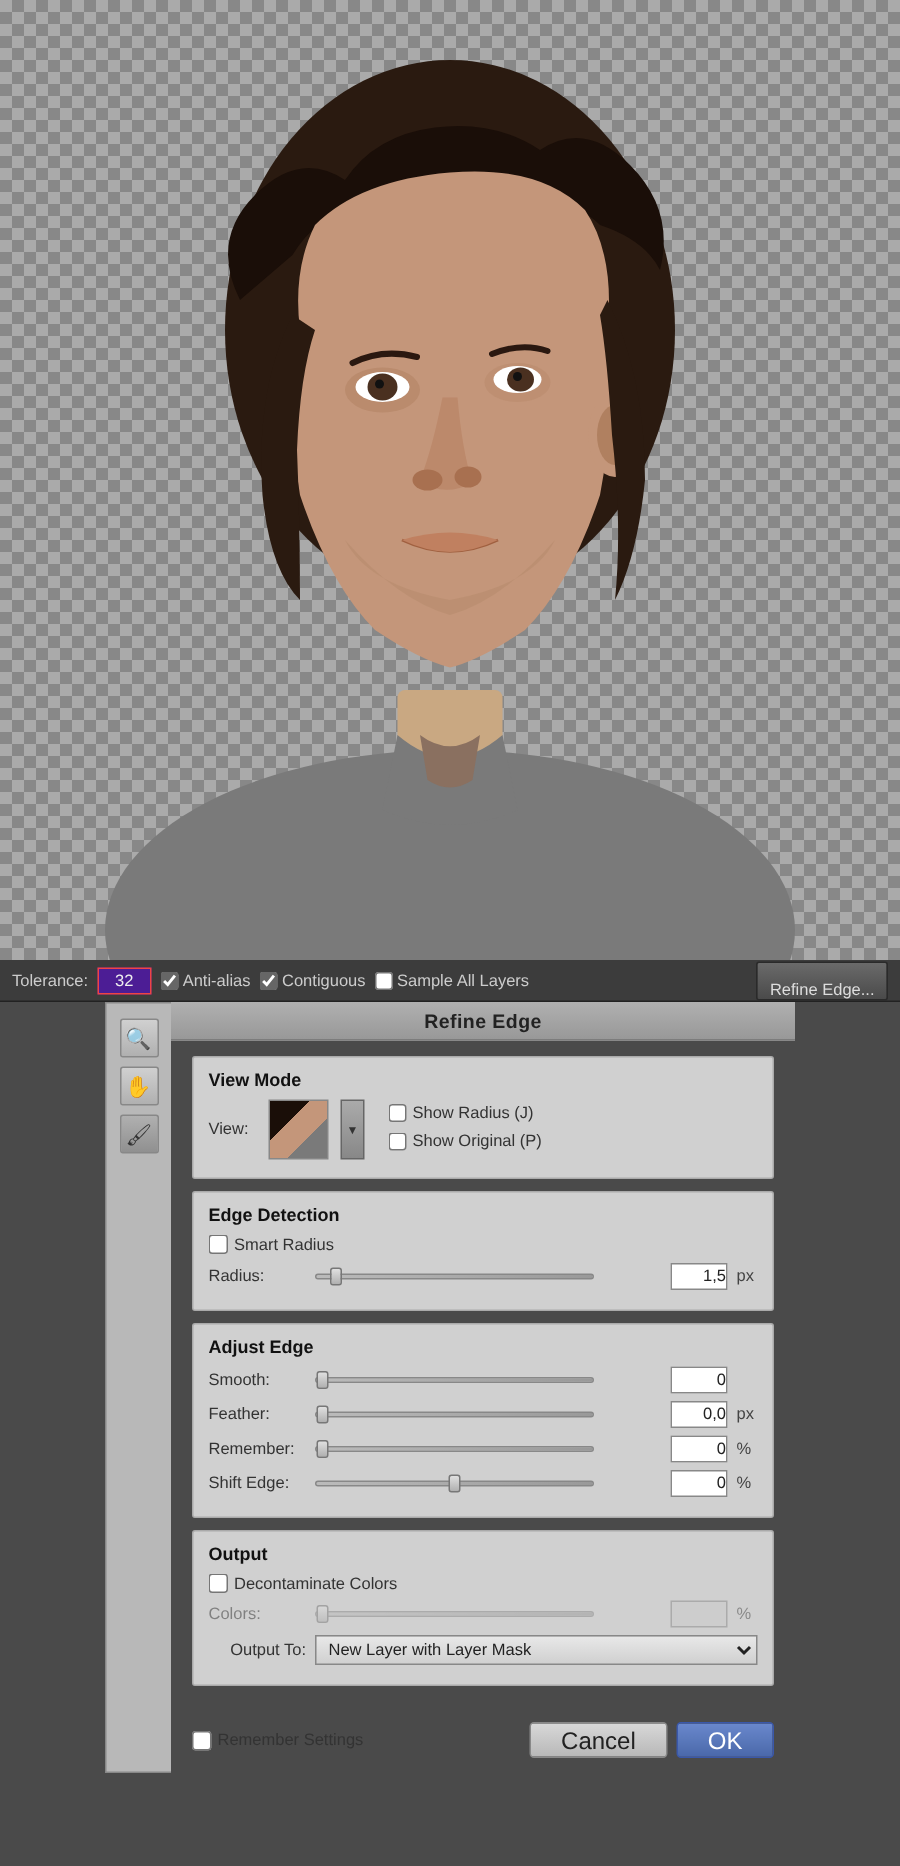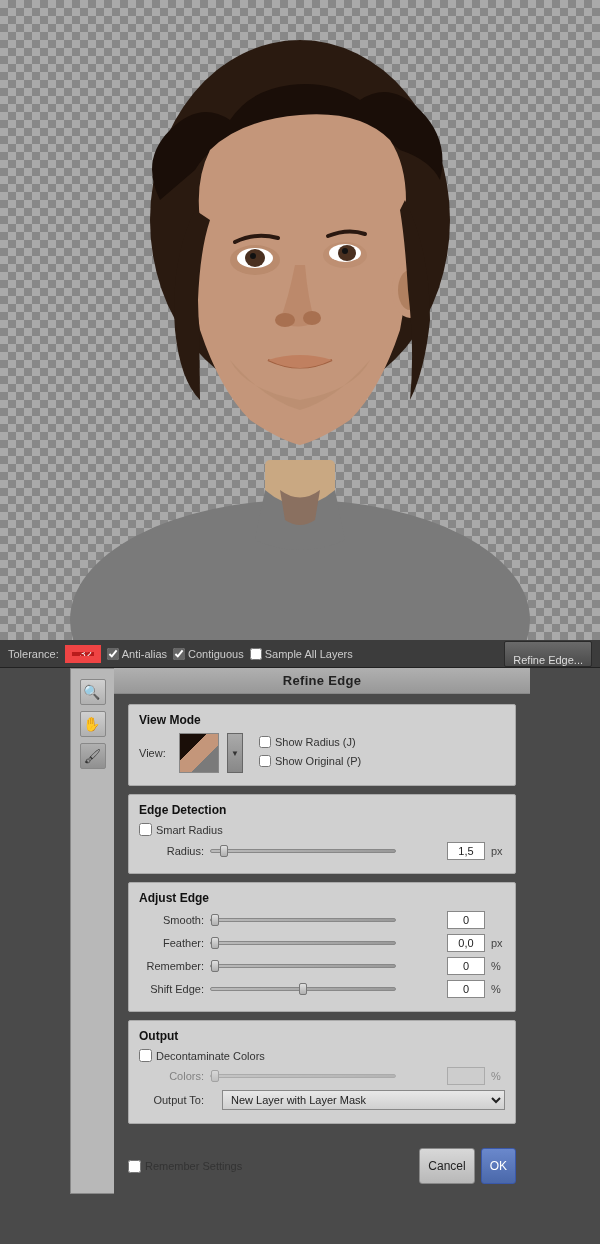--- a/index.html
+++ b/index.html
@@ -47,25 +47,25 @@
     }
 
     .toolbar-label {
       color: #ccc;
       font-size: 11px;
     }
 
     .toolbar-input {
       width: 36px;
       height: 18px;
-      background: #b91c1c;
-      border: 7px solid #ef4444;
+      background: #4c1d95;
+      border: 1px solid #ef4444;
       color: #eee;
       font-size: 11px;
-      text-align: right;
+      text-align: center;
       padding: 1px 2px;
     }
 
     .toolbar-checkbox-group {
       display: flex;
       align-items: center;
       gap: 3px;
       color: #ccc;
       font-size: 11px;
     }
@@ -198,21 +198,20 @@
       display: flex;
       align-items: center;
       gap: 6px;
       margin-bottom: 5px;
     }
 
     .slider-row-label {
       font-size: 11px;
       color: #333;
       width: 65px;
-      text-align: right;
     }
 
     .slider-track {
       flex: 1;
       height: 4px;
       background: linear-gradient(to right, #bbb, #999);
       border: 1px solid #888;
       border-radius: 2px;
       position: relative;
     }
@@ -226,21 +225,21 @@
       border-radius: 2px;
       top: -5px;
     }
 
     .slider-value-input {
       width: 38px;
       height: 18px;
       background: #fff;
       border: 1px solid #888;
       font-size: 11px;
-      text-align: center;
+      text-align: right;
       color: #222;
       margin-left: 45px;
     }
 
     .slider-unit {
       font-size: 11px;
       color: #444;
       width: 14px;
     }
 
@@ -251,21 +250,21 @@
       gap: 4px;
       margin-bottom: 6px;
       font-size: 11px;
       color: #333;
     }
 
     
     .output-row {
       display: flex;
       align-items: center;
-      gap: 18px;
+      gap: 6px;
       margin-bottom: 5px;
     }
 
     .output-label {
       font-size: 11px;
       color: #333;
       width: 65px;
       text-align: right;
     }
 
@@ -308,26 +307,26 @@
     .remember-row {
       display: flex;
       align-items: center;
       gap: 4px;
       font-size: 11px;
       color: #333;
       flex: 1;
     }
 
     .dialog-btn {
-      padding: 4px 8px;
-      font-size: 12px;
+      padding: 4px 20px;
+      font-size: 16px;
       cursor: pointer;
       border-radius: 3px;
       margin-left: 6px;
-      height: 36px;
+      height: 24px;
     }
 
     .btn-cancel {
       background: linear-gradient(to bottom, #d8d8d8, #b8b8b8);
       border: 1px solid #888;
       color: #222;
     }
 
     .btn-ok {
       background: linear-gradient(to bottom, #6a88cc, #4a68aa);

